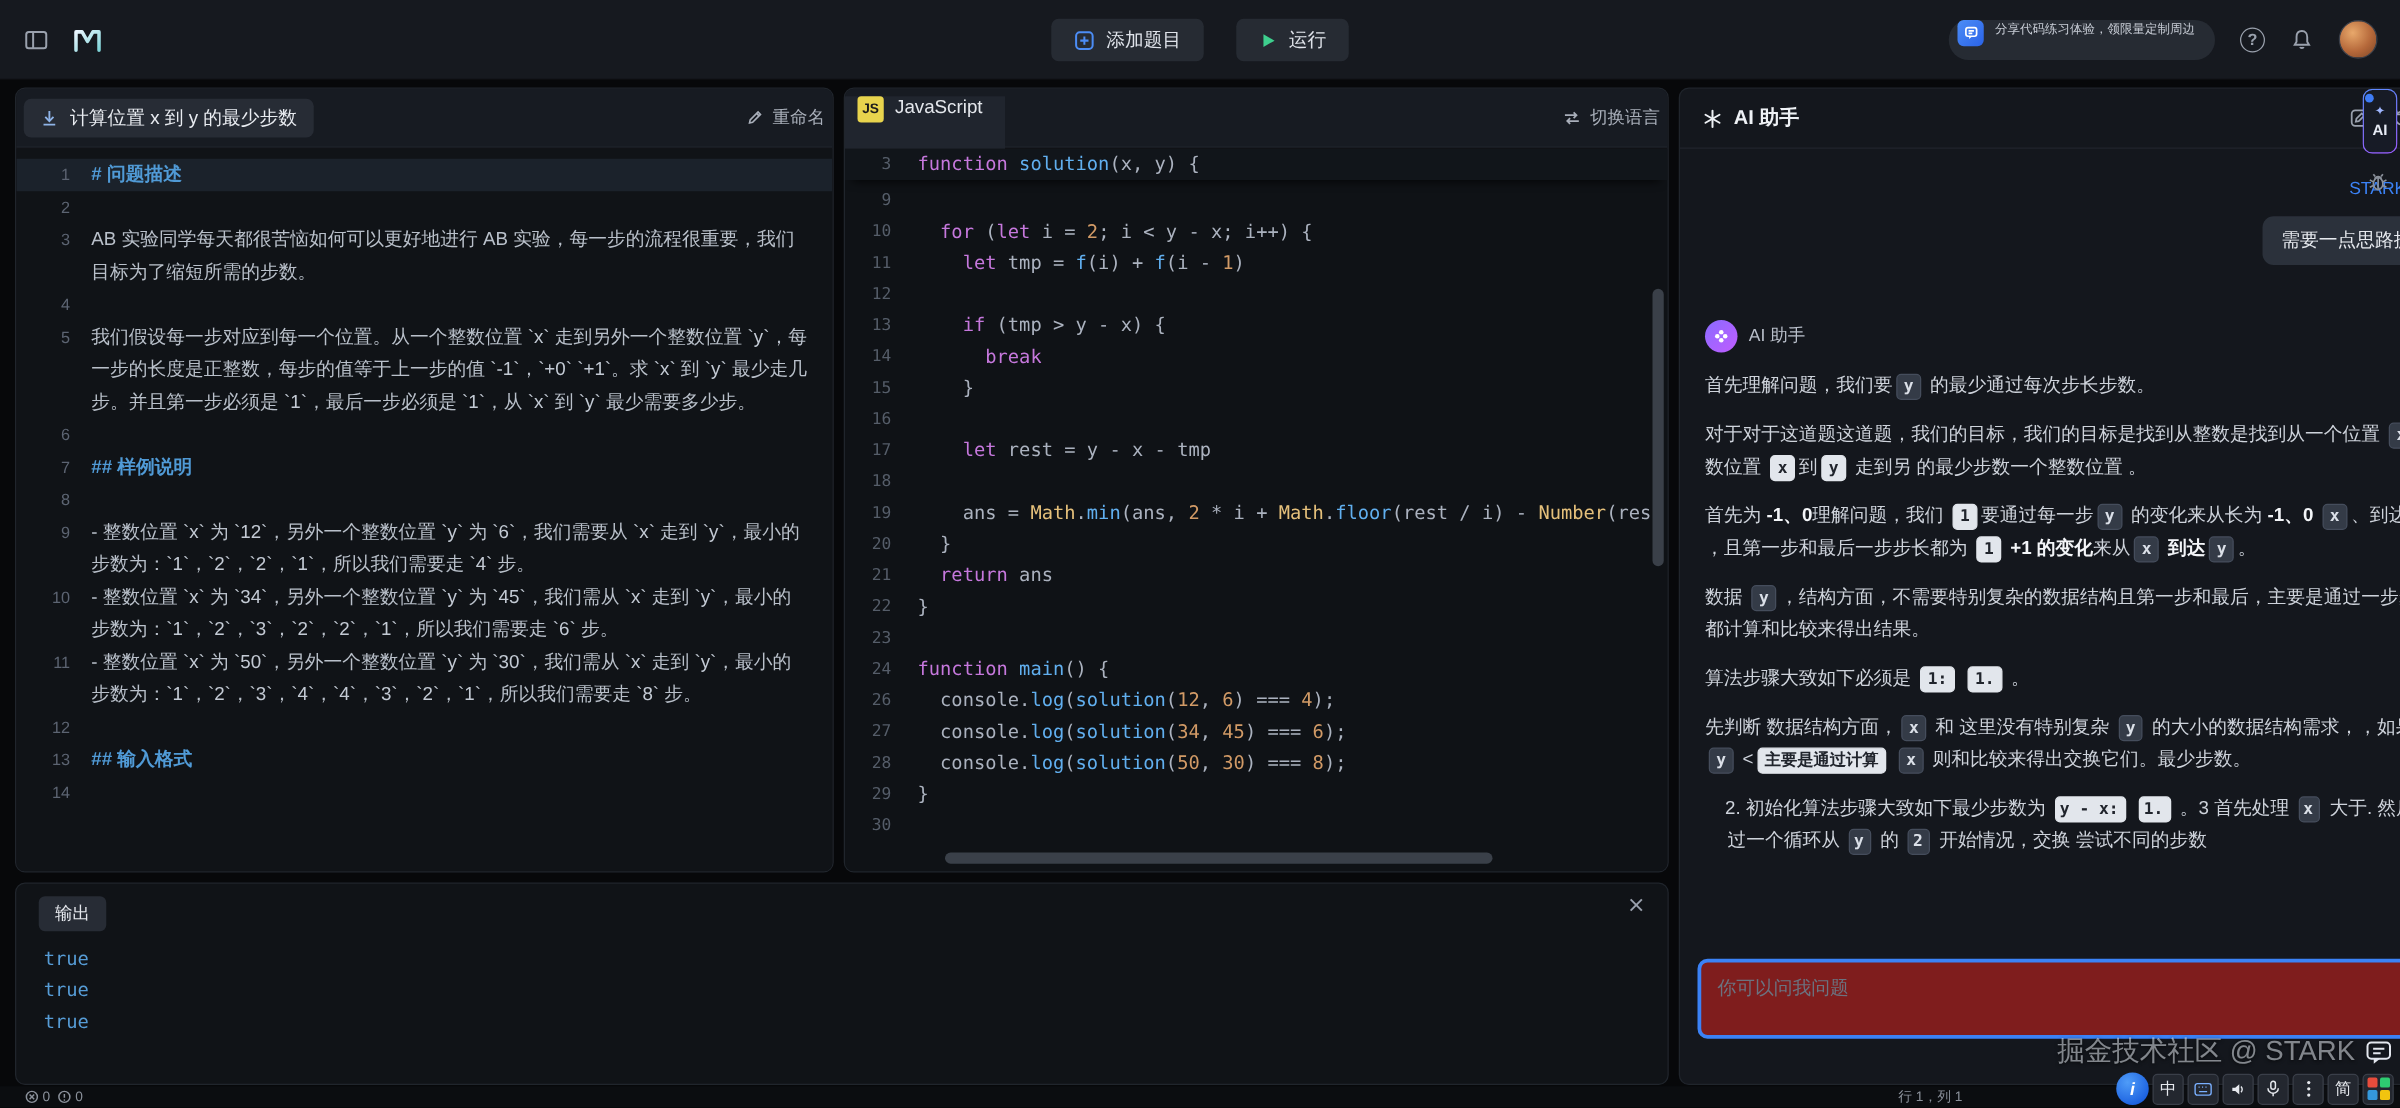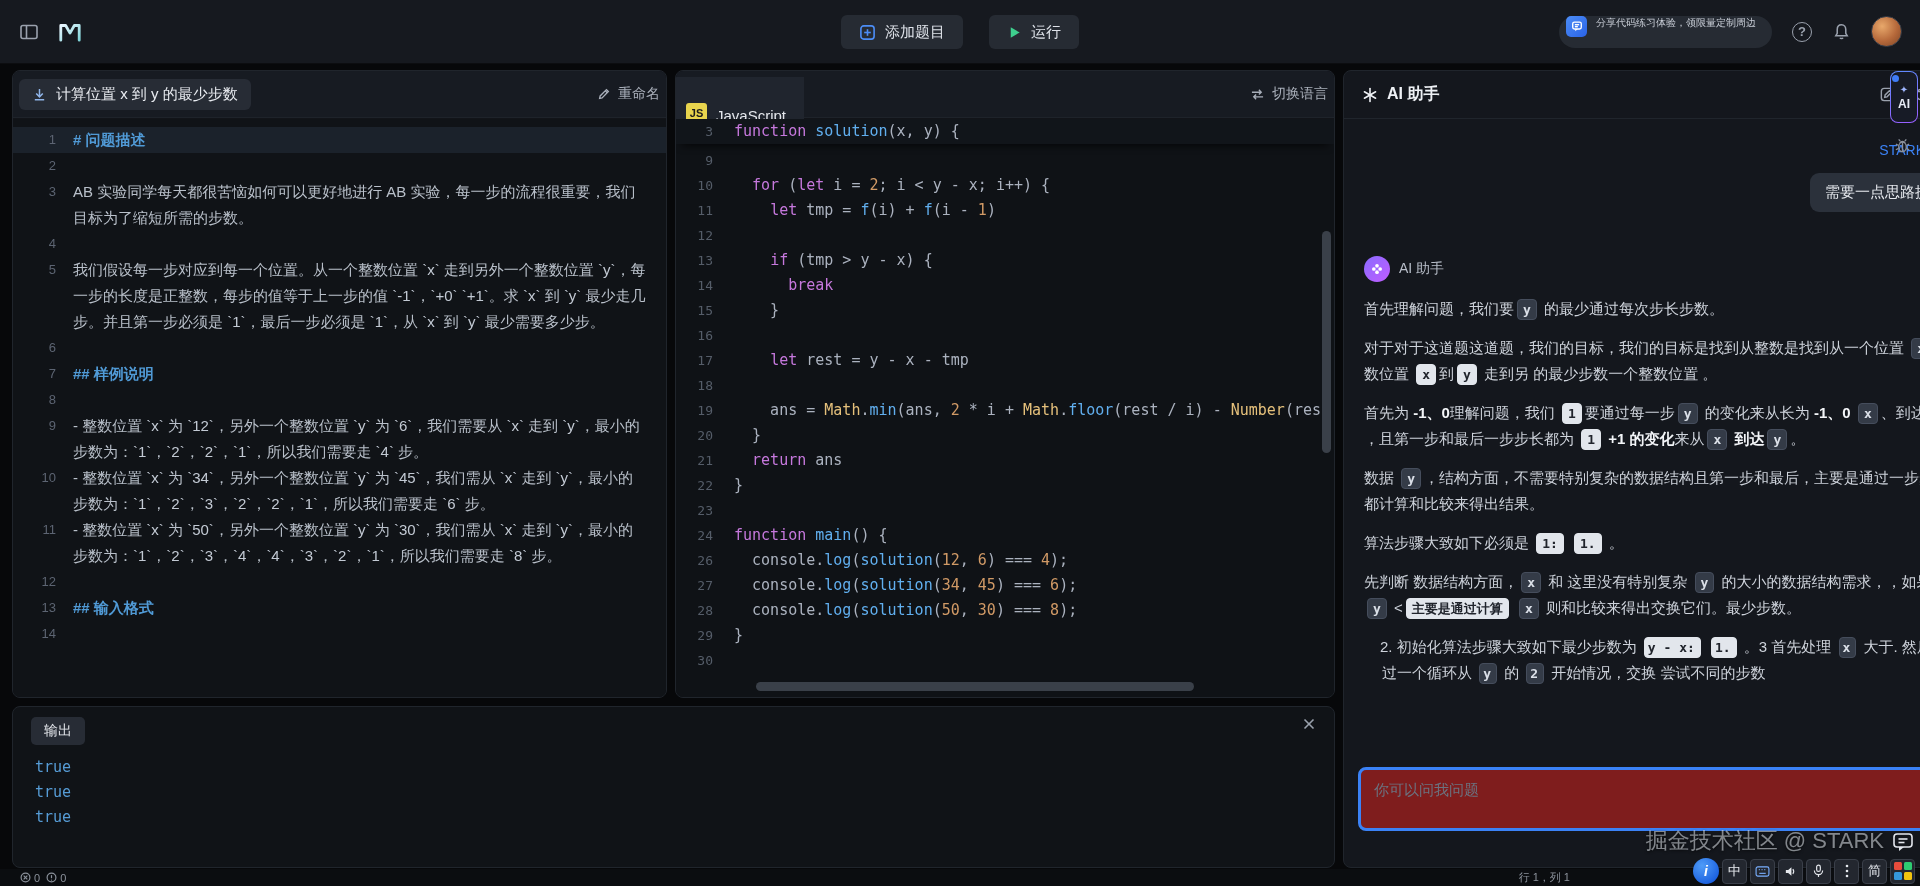--- a/index.html
+++ b/index.html
@@ -43,21 +43,21 @@
   .md-body{position:absolute;top:48px;left:0;right:0;bottom:0;background:#101317;padding-top:8px;overflow:hidden}
   .md-row{display:flex;min-height:26px;line-height:26px;font-size:15px}
   .md-row.hl{background:#1b222b}
   .md-gutter{flex:0 0 60px;text-align:right;padding-right:17px;color:#5c6472;font-size:13px;user-select:none}
   .md-content{flex:1;white-space:pre-wrap;word-break:break-all;color:#b9c0ca;padding-right:20px}
   .md-content.h1,.md-content.h2{color:#509ad6;font-weight:600}
   .md-code{color:#c3cad4}
 
   
   .mid-panel{left:675px;top:70px;width:660px;height:628px}
-  .lang-tab{display:flex;align-items:flex-end;gap:9px;background:#20252e;height:47px;
+  .lang-tab{display:flex;align-items:flex-start;gap:9px;background:#20252e;height:47px;
     padding:0 18px;margin:12px 0 0 -14px;color:#e4e7ec;font-size:15px;cursor:pointer}
   .js-badge{width:21px;height:21px;background:#e8d44d;color:#1b1b1b;font-weight:800;font-size:11px;
     border-radius:3px;display:grid;place-items:center}
   .code-body{position:absolute;top:48px;left:0;right:0;bottom:0;background:#0f1216;overflow:hidden}
   .code-row{display:flex;height:25px;line-height:25px;
     font-family:"DejaVu Sans Mono","Liberation Mono",monospace;font-size:15px}
   .code-gutter{flex:0 0 58px;text-align:right;padding-right:21px;color:#555d69;font-size:13px;user-select:none}
   .code-text{white-space:pre;color:#abb2bf;overflow:hidden}
   .sticky-line{box-shadow:0 7px 8px -6px rgba(0,0,0,.75);position:relative;z-index:3;background:#11151a;margin-bottom:4px}
   .tk-kw{color:#c678dd}.tk-fn{color:#61afef}.tk-num{color:#d19a66}

